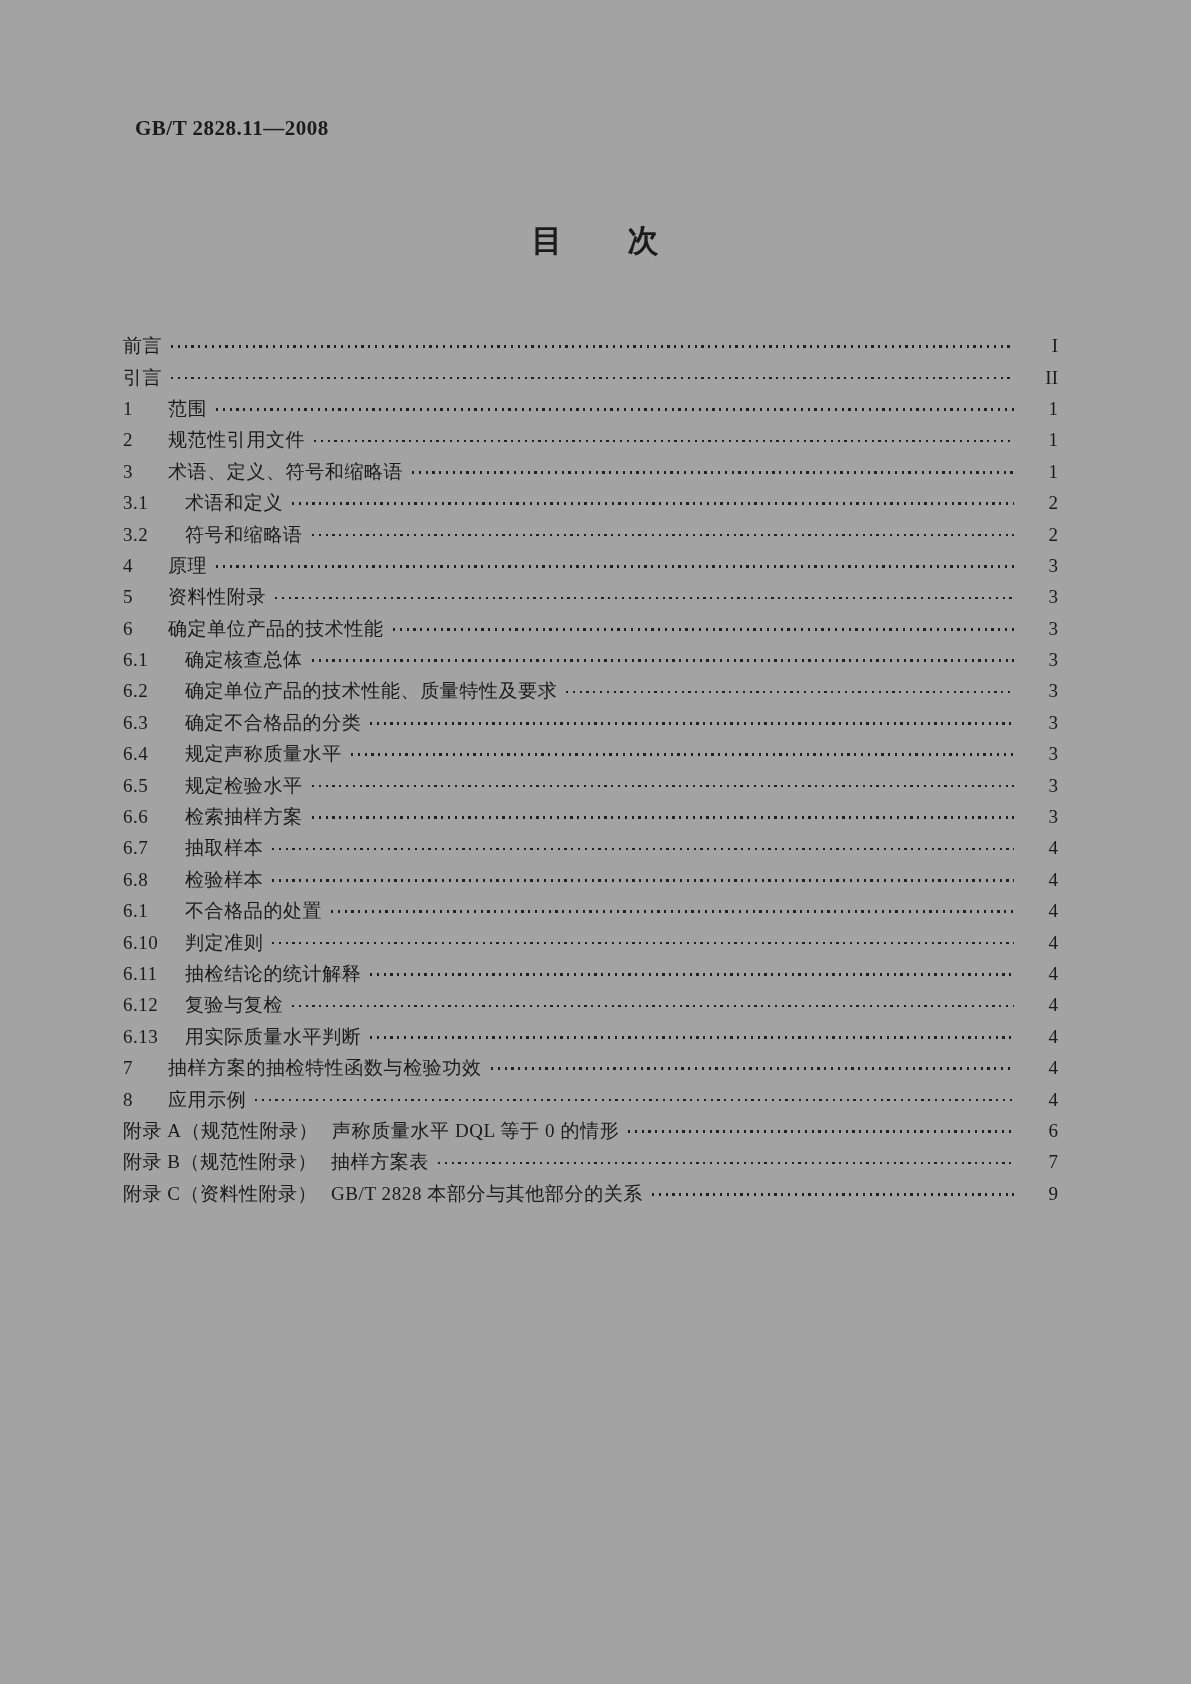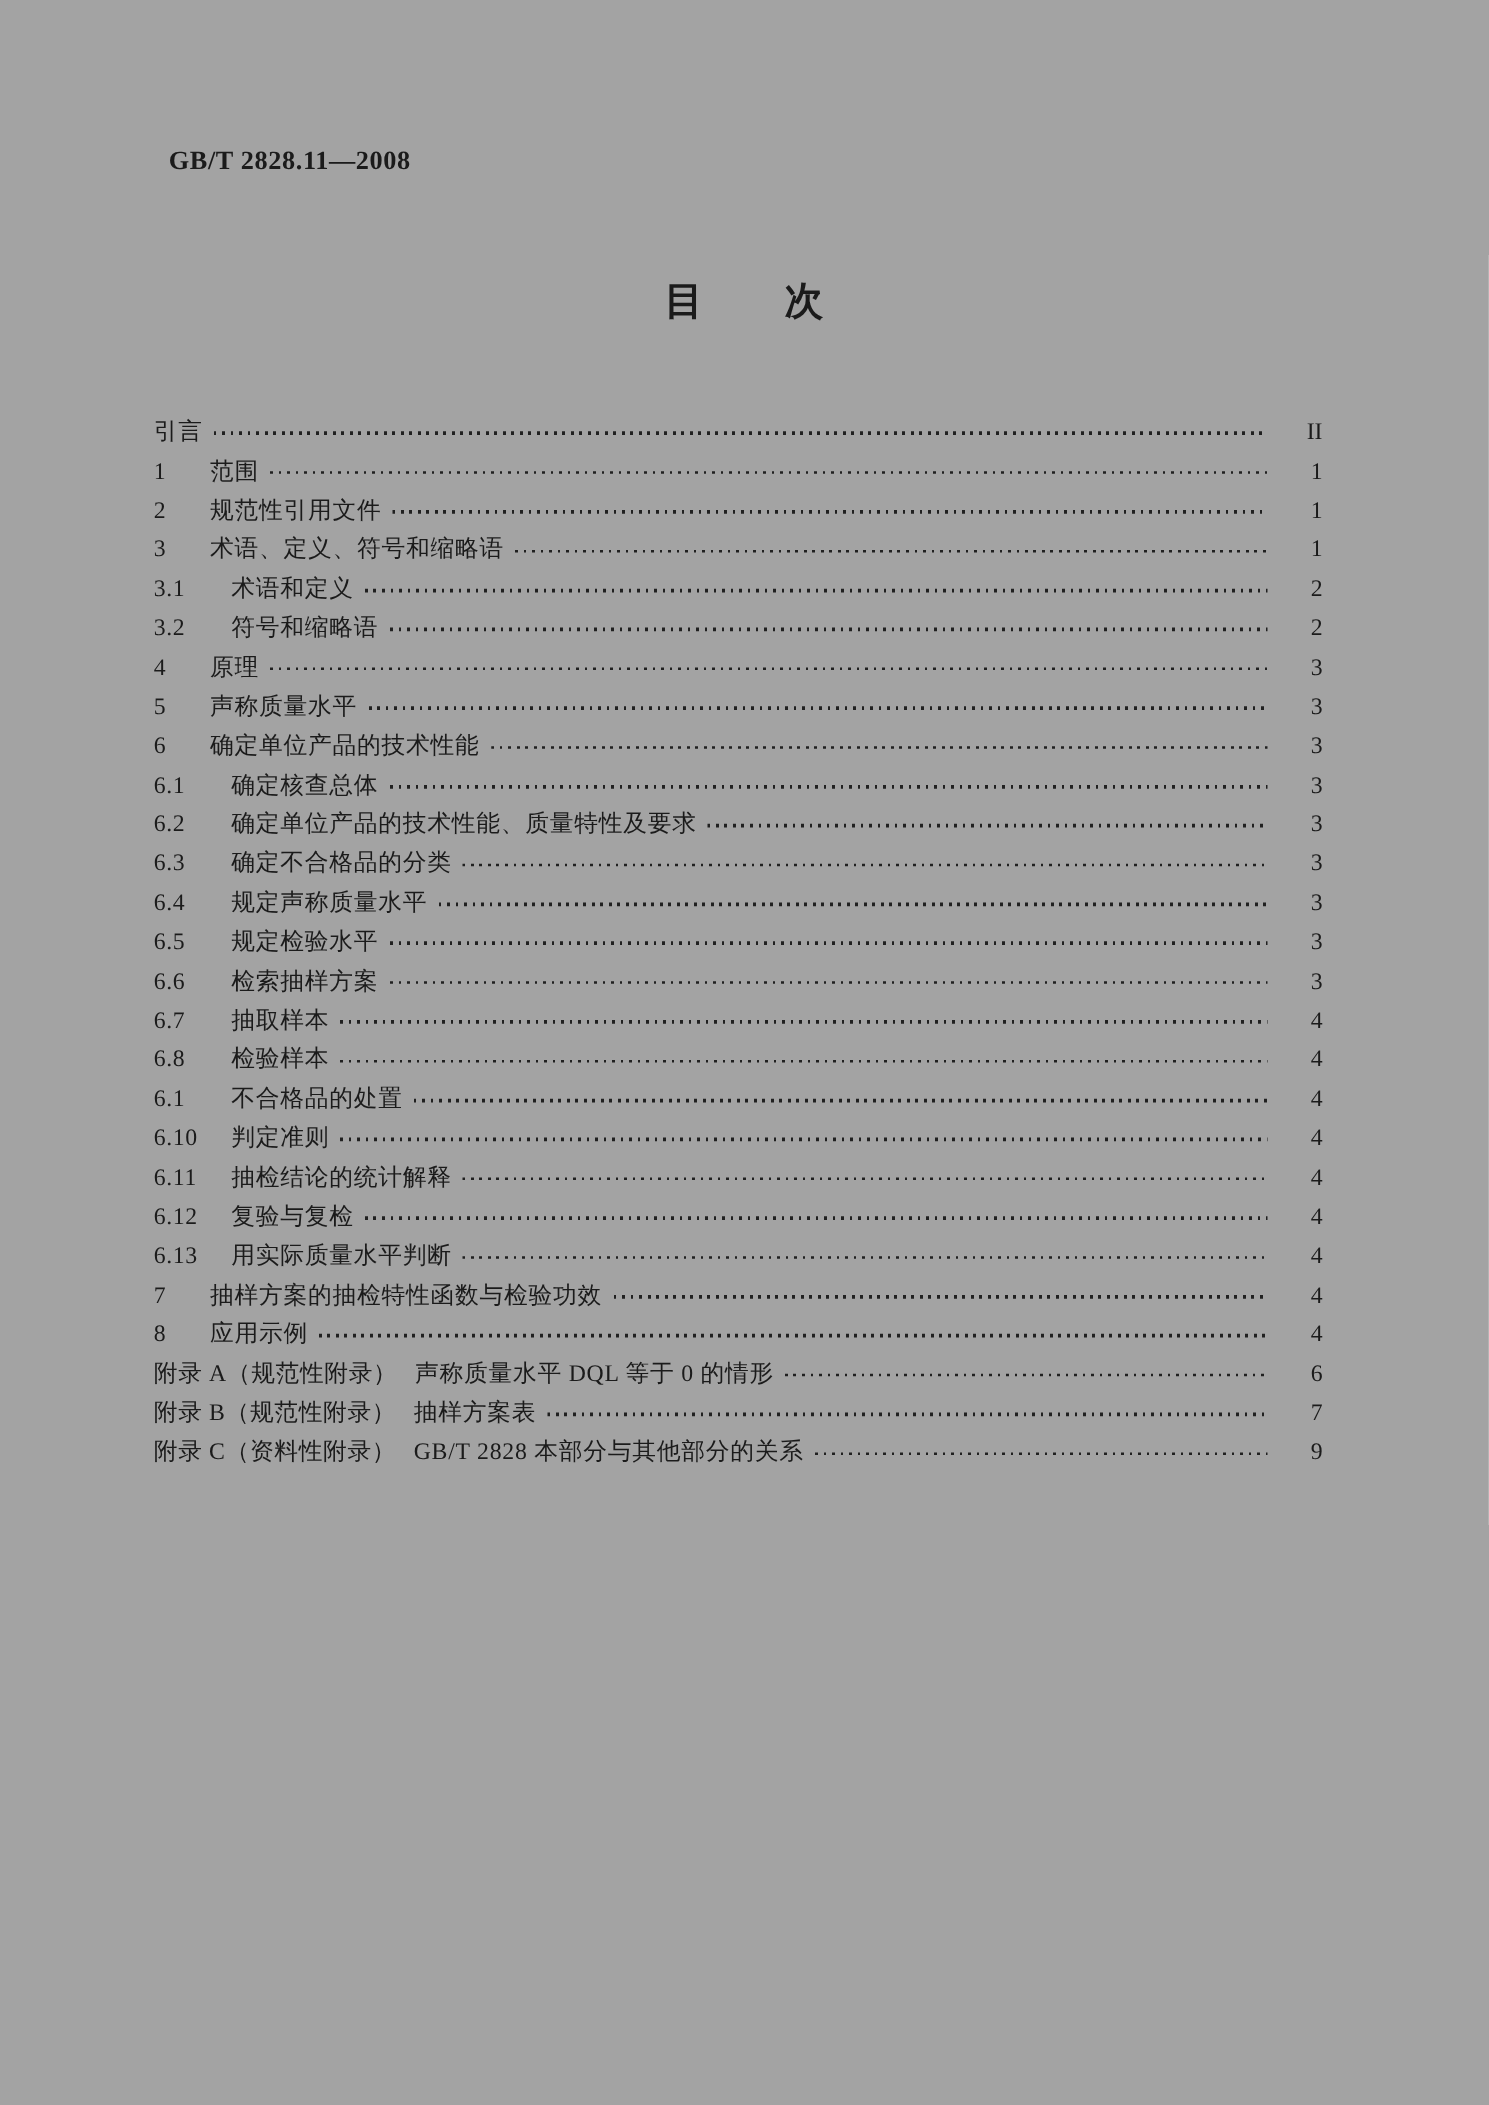--- a/index.html
+++ b/index.html
@@ -48,20 +48,26 @@
 <body>
 
 <div class="page">
   <div class="doc-code">GB/T 2828.11—2008</div>
 
   <h1 class="doc-title">目　　次</h1>
 
   <div class="toc" id="toc">
       <div class="toc-row">
 
+    <span class="toc-label">前言</span>
+    <span class="toc-dots"></span>
+    <span class="toc-page">I</span>
+  </div>
+      <div class="toc-row">
+
     <span class="toc-label">引言</span>
     <span class="toc-dots"></span>
     <span class="toc-page">II</span>
   </div>
       <div class="toc-row">
     <span class="toc-num" style="width: 45px;">1</span>
     <span class="toc-label">范围</span>
     <span class="toc-dots"></span>
     <span class="toc-page">1</span>
   </div>
@@ -90,21 +96,21 @@
     <span class="toc-page">2</span>
   </div>
       <div class="toc-row">
     <span class="toc-num" style="width: 45px;">4</span>
     <span class="toc-label">原理</span>
     <span class="toc-dots"></span>
     <span class="toc-page">3</span>
   </div>
       <div class="toc-row">
     <span class="toc-num" style="width: 45px;">5</span>
-    <span class="toc-label">声称质量水平</span>
+    <span class="toc-label">资料性附录</span>
     <span class="toc-dots"></span>
     <span class="toc-page">3</span>
   </div>
       <div class="toc-row">
     <span class="toc-num" style="width: 45px;">6</span>
     <span class="toc-label">确定单位产品的技术性能</span>
     <span class="toc-dots"></span>
     <span class="toc-page">3</span>
   </div>
       <div class="toc-row">

